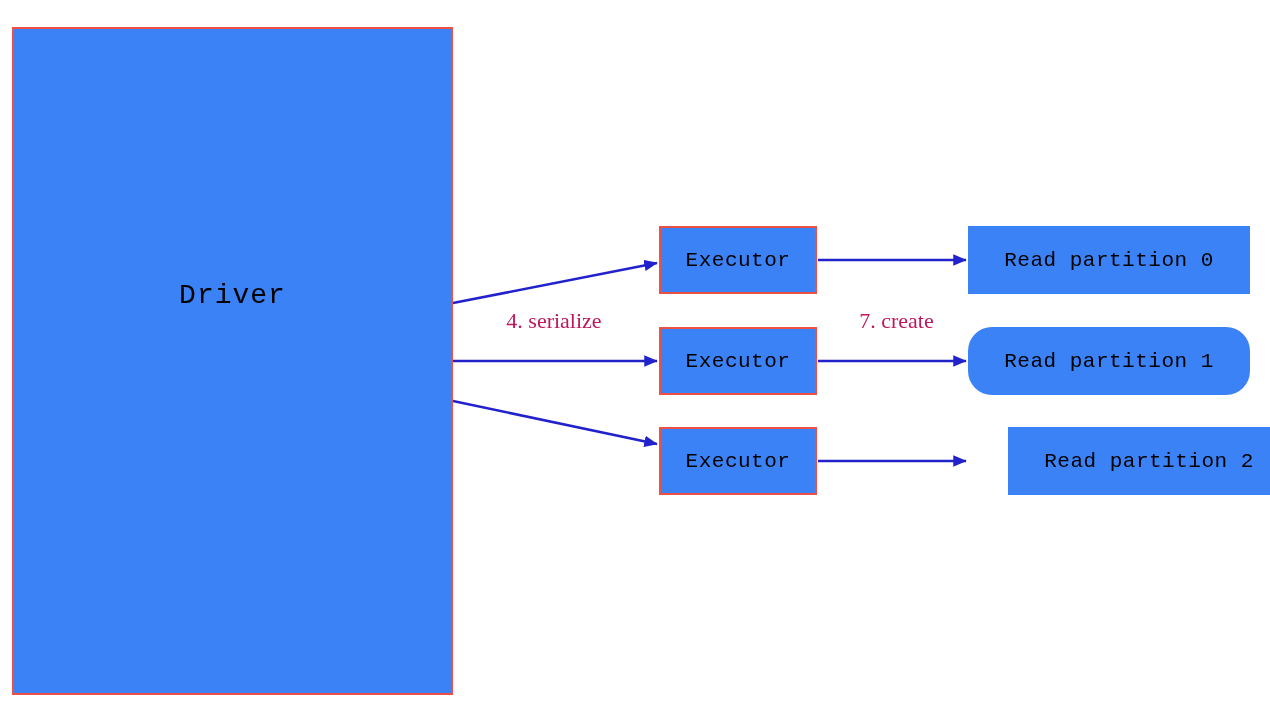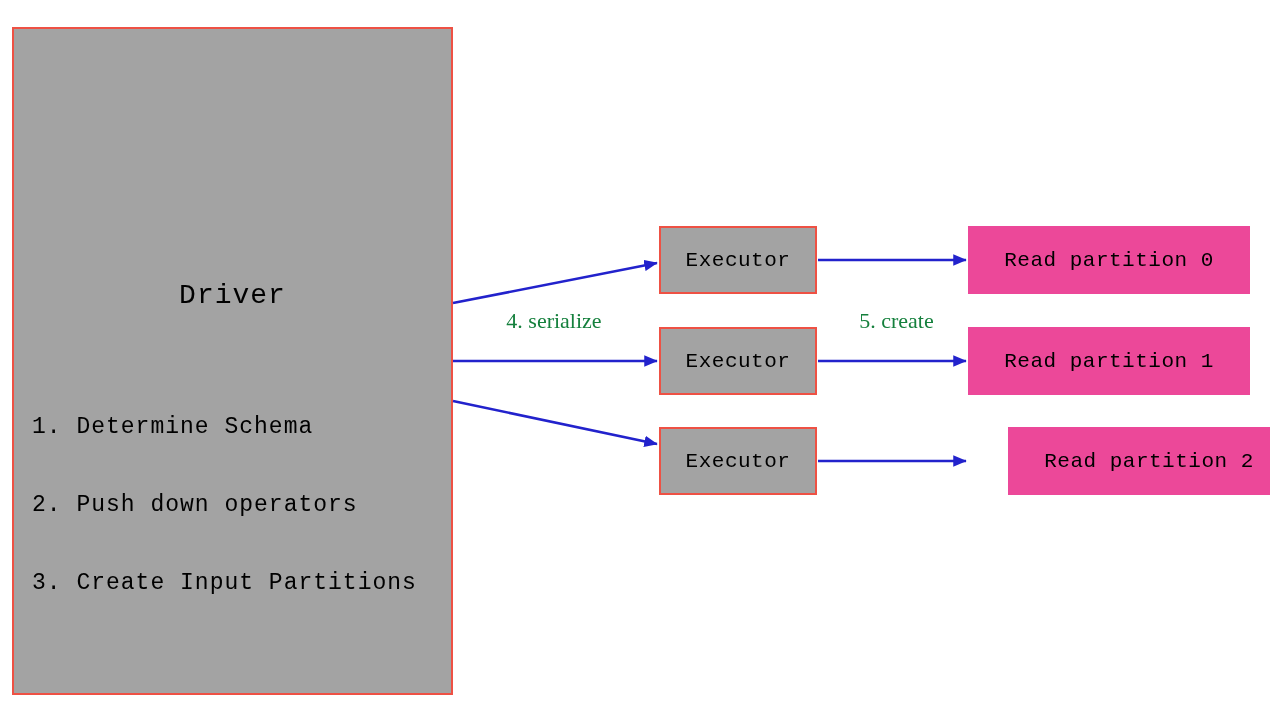--- a/index.html
+++ b/index.html
@@ -17,24 +17,24 @@
     font-family: "Liberation Sans", sans-serif;
   }
 
   
   .box {
     position: absolute;
     box-sizing: border-box;
   }
   .box-outlined {
     border: 2px solid #ee5144;
-    background: #a3a3a3;
+    background: #3b82f6;
   }
   .box-filled {
-    background: #ec4899;
+    background: #3b82f6;
     border: none;
     text-decoration: underline;
   }
 
   
   #driver-box {
     left: 12px;
     top: 27px;
     width: 441px;
     height: 668px;
@@ -100,66 +100,61 @@
     top: 50%;
     transform: translateY(-50%);
     text-align: center;
     font-family: "Liberation Mono", "DejaVu Sans Mono", monospace;
     font-size: 21px;
     letter-spacing: 0.5px;
     color: #000000;
     white-space: pre;
   }
   #partition-0 { top: 226px; }
-  #partition-1 { top: 327px; }
+  #partition-1 { top: 327px; border-radius: 24px; }
   #partition-2 { top: 427px; margin-left: 40px; }
 
   
   #arrow-layer {
     position: absolute;
     left: 0;
     top: 0;
     width: 1270px;
     height: 710px;
     pointer-events: none;
   }
 
   
   .edge-label {
     position: absolute;
     text-align: center;
     font-family: "Liberation Serif", "DejaVu Serif", serif;
     font-size: 22px;
     line-height: 25px;
-    color: #15803d;
+    color: #be185d;
   }
   #label-serialize {
     left: 464px;
     top: 308px;
     width: 180px;
   }
   #label-create-reader {
     left: 824px;
     top: 308px;
     width: 145px;
   }
   .edge-label span { display: block; }
 </style>
 </head>
 <body>
 
 <div id="canvas">
 
   <div class="box box-outlined" id="driver-box">
     <div class="driver-title">Driver</div>
-    <div class="driver-steps">
-      <div>1. Determine Schema</div>
-      <div>2. Push down operators</div>
-      <div>3. Create Input Partitions</div>
-    </div>
   </div>
 
   <div class="box box-outlined executor-box" id="executor-0">
     <div class="executor-label">Executor</div>
   </div>
   <div class="box box-outlined executor-box" id="executor-1">
     <div class="executor-label">Executor</div>
   </div>
   <div class="box box-outlined executor-box" id="executor-2">
     <div class="executor-label">Executor</div>
@@ -189,16 +184,16 @@
         <line x1="818" y1="361" x2="966" y2="361"></line>
         <line x1="818" y1="461" x2="966" y2="461"></line>
       </g>
   </svg>
 
   <div class="edge-label" id="label-serialize">
     <span>4. serialize</span>
   </div>
 
   <div class="edge-label" id="label-create-reader">
-    <span>5. create</span>
+    <span>7. create</span>
   </div>
 
 </div>
 
 </body></html>

